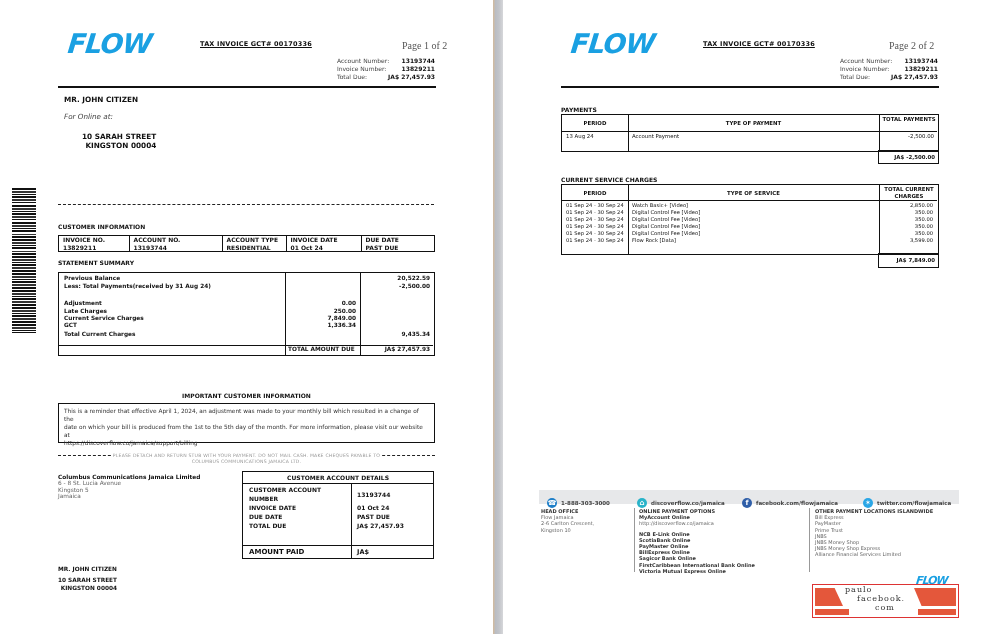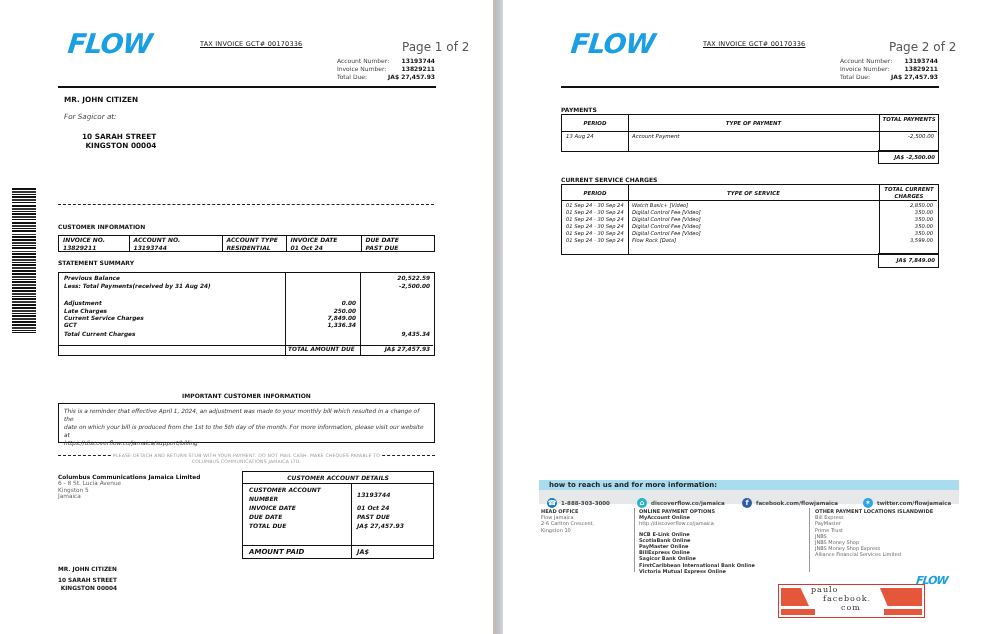--- a/index.html
+++ b/index.html
@@ -7,33 +7,33 @@
   body { font-family: "DejaVu Sans", sans-serif; color: #111; position: relative; }
   .abs { position: absolute; }
   .page { position: absolute; top: 0; height: 634px; background: #fff; }
   #page1 { left: 0; width: 493px; }
   #page2 { left: 503px; width: 489px; }
   .gutter { position: absolute; left: 493px; top: 0; width: 10px; height: 634px;
             background: linear-gradient(to right, #c9b9a6 0px, #d3bca1 1px, #b9bcc2 2px, #c2c4c9 6px, #d6d7da 10px); }
   .logo { font-family: "DejaVu Sans", sans-serif; font-weight: 900; font-style: italic;
           color: #1aa0e2; letter-spacing: -1px; transform: skewX(-6deg); }
   .logo-big { font-size: 27px; }
-  .tax-title { font-size: 6.5px; font-weight: normal; text-decoration: underline; letter-spacing: 0.2px; }
-  .pageno { font-size: 12px; color: #555; }
+  .tax-title { font-size: 6.5px; font-weight: bold; text-decoration: underline; letter-spacing: 0.2px; }
+  .pageno { font-size: 10px; color: #555; font-family: Liberation Serif, serif; }
   .hdr-grid { font-size: 6px; line-height: 8px; }
   .hdr-grid .lbl { color: #444; }
   .hdr-grid .val { font-weight: bold; text-align: right; }
   .rule { height: 1.5px; background: #111; }
   .b { font-weight: bold; text-align: right; }
   .sec-title { font-size: 6px; font-weight: bold; }
   table { border-collapse: collapse; }
   .info-table { font-size: 6px; font-weight: bold; }
   .info-table td { border-right: 1.2px solid #111; padding: 0 4px; line-height: 7.5px; }
   .info-table td:last-child { border-right: none; }
-  .box { border: 1.5px solid #111; position: absolute; font-style: italic; }
+  .box { border: 1.5px solid #111; position: absolute; }
   .vline { position: absolute; width: 1.2px; background: #111; }
   .hline { position: absolute; height: 1.2px; background: #111; }
   .sum-text { font-size: 5.8px; font-weight: bold; line-height: 7.6px; }
   .num { text-align: right; }
   .dashed { border-top: 1.5px dashed #222; position: absolute; height: 0; }
   .small-grey { font-size: 4.6px; color: #999; text-align: center; letter-spacing: 0.2px; line-height: 6px; }
   .notice { font-size: 5.8px; color: #333; line-height: 8px; }
   .cad td { font-size: 6px; font-weight: bold; line-height: 9px; padding: 0 6px; }
   .footer-band { background: #a9dcef; }
   .footer-icons { background: #e7e8ea; }
@@ -41,21 +41,21 @@
   .footer-col .hd { font-weight: bold; color: #333; }
   .footer-col .dk { font-weight: bold; color: #333; }
   .ic-circle { width: 10px; height: 10px; border-radius: 50%; display: inline-block; vertical-align: middle;
                color: #fff; font-size: 7px; text-align: center; line-height: 10px; font-weight: bold; }
   .ic-label { font-size: 5.5px; font-weight: bold; color: #444; vertical-align: middle; margin-left: 4px; }
   .p2-table { font-size: 5.4px; }
   .barcode { position: absolute; left: 12px; top: 188px; width: 24px; height: 145px;
     background: repeating-linear-gradient(to bottom,
       #111 0px, #111 2px, #fff 2px, #fff 3px, #333 3px, #333 5px, #fff 5px, #fff 6px,
       #111 6px, #111 7px, #fff 7px, #fff 8.5px); }
-  .ad { position: absolute; left: 778px; top: 584px; width: 147px; height: 34px; border: 1px solid #d33; background: #fff; overflow: hidden; }
+  .ad { position: absolute; left: 812px; top: 584px; width: 147px; height: 34px; border: 1px solid #d33; background: #fff; overflow: hidden; }
 </style>
 </head>
 <body>
 
 <div class="page" id="page1">
 
   <div class="abs logo logo-big" style="left:68px; top:28px;">FLOW</div>
   <div class="abs tax-title" style="left:200px; top:40px;">TAX INVOICE GCT# 00170336</div>
   <div class="abs pageno" style="left:402px; top:40px;">Page 1 of 2</div>
 
@@ -70,21 +70,21 @@
     </div>
     <div style="display:flex; justify-content:space-between;">
       <span class="lbl">Total Due:</span>
       <span class="val">JA$ 27,457.93</span>
     </div>
   </div>
 
   <div class="abs rule" style="left:58px; top:86px; width:378px;"></div>
 
   <div class="abs b" style="left:64px; top:95px; font-size:7.3px;">MR. JOHN CITIZEN</div>
-  <div class="abs" style="left:64px; top:112px; font-size:7.2px; font-style:italic; color:#444;">For Sagicor at:</div>
+  <div class="abs" style="left:64px; top:112px; font-size:7.2px; font-style:italic; color:#444;">For Online at:</div>
   <div class="abs b" style="left:82px; top:132px; font-size:7.3px; line-height:9px;">
     <div>10 SARAH STREET</div>
     <div>KINGSTON  00004</div>
   </div>
 
   <div class="barcode"></div>
 
   <div class="dashed" style="left:58px; top:204px; width:376px;"></div>
 
   <div class="abs sec-title" style="left:58px; top:223px;">CUSTOMER INFORMATION</div>
@@ -283,23 +283,20 @@
         <span style="width:66px; padding-left:4px;">01 Sep 24 - 30 Sep 24</span>
         <span style="width:251px; padding-left:4px;">Flow Rock [Data]</span>
         <span style="flex:1; text-align:right; padding-right:4px;">3,599.00</span>
       </div>
     </div>
   </div>
   <div class="box" style="left:375px; top:253px; width:61px; height:15px;">
     <div class="abs p2-table b num" style="right:3px; top:3px;">JA$ 7,849.00</div>
   </div>
 
-  <div class="abs footer-band" style="left:36px; top:480px; width:420px; height:10px;">
-    <div class="abs b" style="left:10px; top:1px; font-size:7px; color:#222; line-height:8px;">how to reach us and for more information:</div>
-  </div>
   <div class="abs footer-icons" style="left:36px; top:490px; width:420px; height:14px;">
     <div class="abs" style="left:8px; top:2px;">
       <span class="ic-circle" style="background:#1f7fc8;">☎</span><span class="ic-label">1-888-303-3000</span>
     </div>
     <div class="abs" style="left:98px; top:2px;">
       <span class="ic-circle" style="background:#29b3c9;">⌂</span><span class="ic-label">discoverflow.co/jamaica</span>
     </div>
     <div class="abs" style="left:203px; top:2px;">
       <span class="ic-circle" style="background:#2f5ea8;">f</span><span class="ic-label">facebook.com/flowjamaica</span>
     </div>

